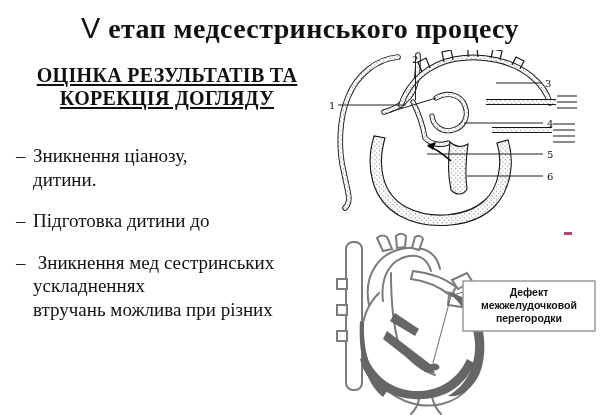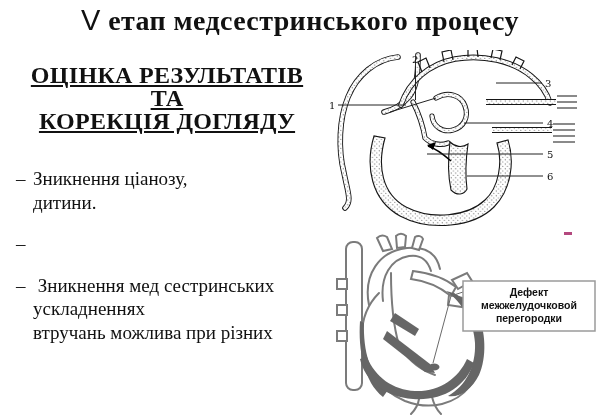--- a/index.html
+++ b/index.html
@@ -1,22 +1,22 @@
 <!DOCTYPE html>
 <html><head>
 <meta charset="utf-8">
 <style>
   html,body{margin:0;padding:0;background:#fff;}
   .slide{position:relative;width:600px;height:415px;background:#ffffff;overflow:hidden;
          font-family:"Liberation Serif",serif;color:#111;}
-  .title{position:absolute;top:3px;left:0;right:0;margin:0;text-align:center;
+  .title{position:absolute;top:3px;left:0;right:0;margin:8px;text-align:center;
          font-weight:bold;font-size:28px;letter-spacing:0.4px;line-height:34px;}
   .title-numeral{font-family:"Liberation Sans",sans-serif;font-weight:400;font-size:29px;}
   .left-panel{position:absolute;left:16px;top:64px;width:302px;}
-  .heading{text-align:center;font-weight:bold;font-size:24px;line-height:23px;letter-spacing:0.3px;}
+  .heading{text-align:center;font-weight:bold;font-size:20px;line-height:23px;letter-spacing:0.3px;}
   .hl-row{display:block;}
   .hl{text-decoration:underline;text-underline-offset:2px;}
   .bullets{margin-top:34px;}
   .bullet{display:flex;font-size:19px;line-height:23.5px;margin-bottom:18px;}
   .dash{width:17px;flex:none;}
   .bline{display:block;white-space:pre-wrap;font-family:Liberation Serif, serif;}
   .diag-top{position:absolute;left:324px;top:50px;width:272px;height:182px;}
   .diag-bottom{position:absolute;left:335px;top:229px;width:265px;height:186px;}
   .num{font-family:"DejaVu Serif",serif;font-size:10px;fill:#111;}
   .ld{stroke:#222;stroke-width:1;fill:none;}
@@ -40,20 +40,21 @@
       <div class="bullet">
         <span class="dash">–</span>
         <span class="btext">
           <span class="bline">Зникнення ціанозу,</span>
           <span class="bline">дитини.</span>
         </span>
       </div>
       <div class="bullet">
         <span class="dash">–</span>
         <span class="btext">
+          <span class="bline">Підготовка дитини до</span>
         </span>
       </div>
       <div class="bullet">
         <span class="dash">–</span>
         <span class="btext">
           <span class="bline"> Зникнення мед сестринських</span>
           <span class="bline">ускладненнях</span>
           <span class="bline">втручань можлива при різних</span>
         </span>
       </div>

